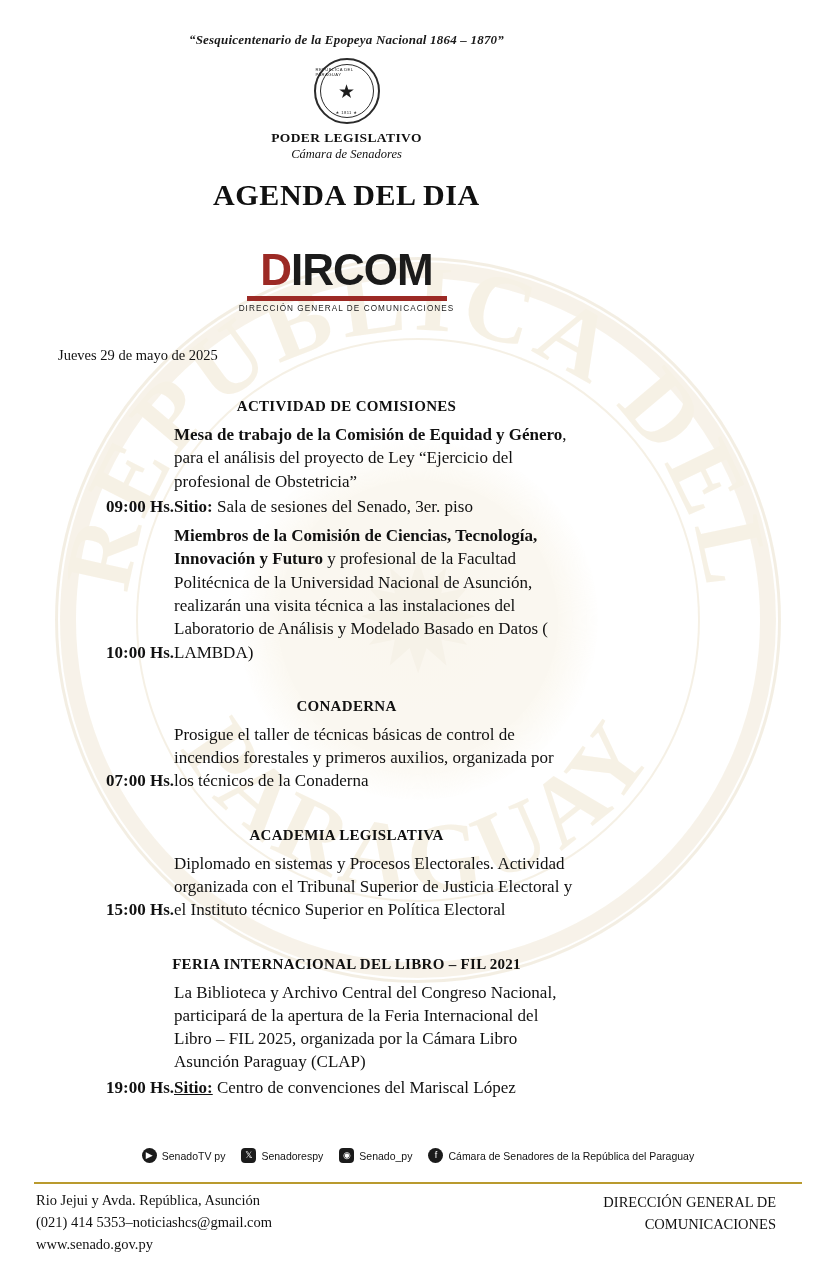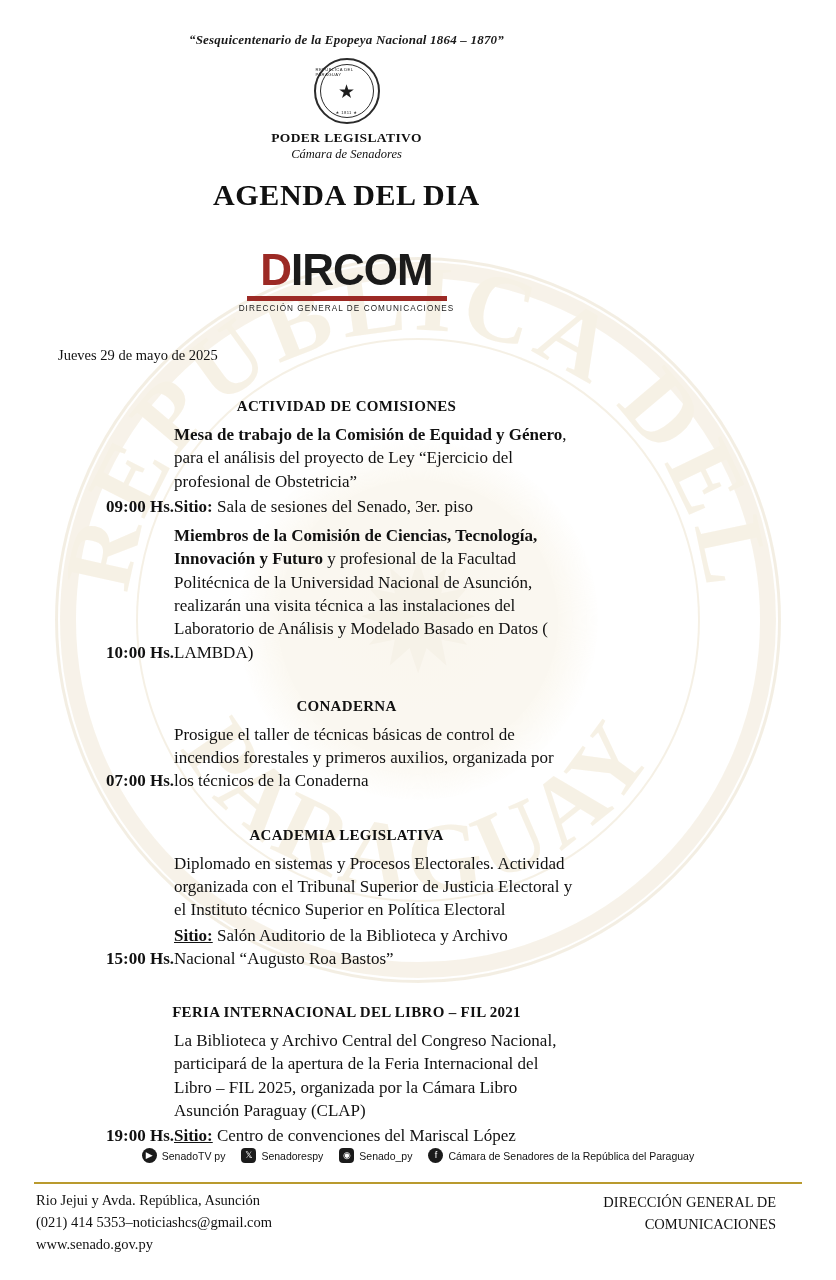--- a/index.html
+++ b/index.html
@@ -342,21 +342,20 @@
         <div class="entry-time">07:00 Hs.</div>
         <div class="entry-body">
           <div><span>Prosigue el taller de técnicas básicas de control de incendios forestales y primeros auxilios, organizada por los técnicos de la Conaderna</span></div>
         </div>
       </div>
       <div class="section-title">ACADEMIA LEGISLATIVA</div>
       <div class="entry">
         <div class="entry-time">15:00 Hs.</div>
         <div class="entry-body">
           <div><span>Diplomado en sistemas y Procesos Electorales. Actividad organizada con el Tribunal Superior de Justicia Electoral y el Instituto técnico Superior en Política Electoral</span></div>
-          <div class="sitio-line"><span class="sitio-label">Sitio:</span><span> Salón Auditorio de la Biblioteca y Archivo Nacional “Augusto Roa Bastos”</span></div>
         </div>
       </div>
       <div class="section-title">FERIA INTERNACIONAL DEL LIBRO – FIL 2021</div>
       <div class="entry">
         <div class="entry-time">19:00 Hs.</div>
         <div class="entry-body">
           <div><span>La Biblioteca y Archivo Central del Congreso Nacional, participará de la apertura de la Feria Internacional del Libro – FIL 2025, organizada por la Cámara Libro Asunción Paraguay (CLAP)</span></div>
           <div class="sitio-line"><span class="sitio-label">Sitio:</span><span> Centro de convenciones del Mariscal López</span></div>
         </div>
       </div>

